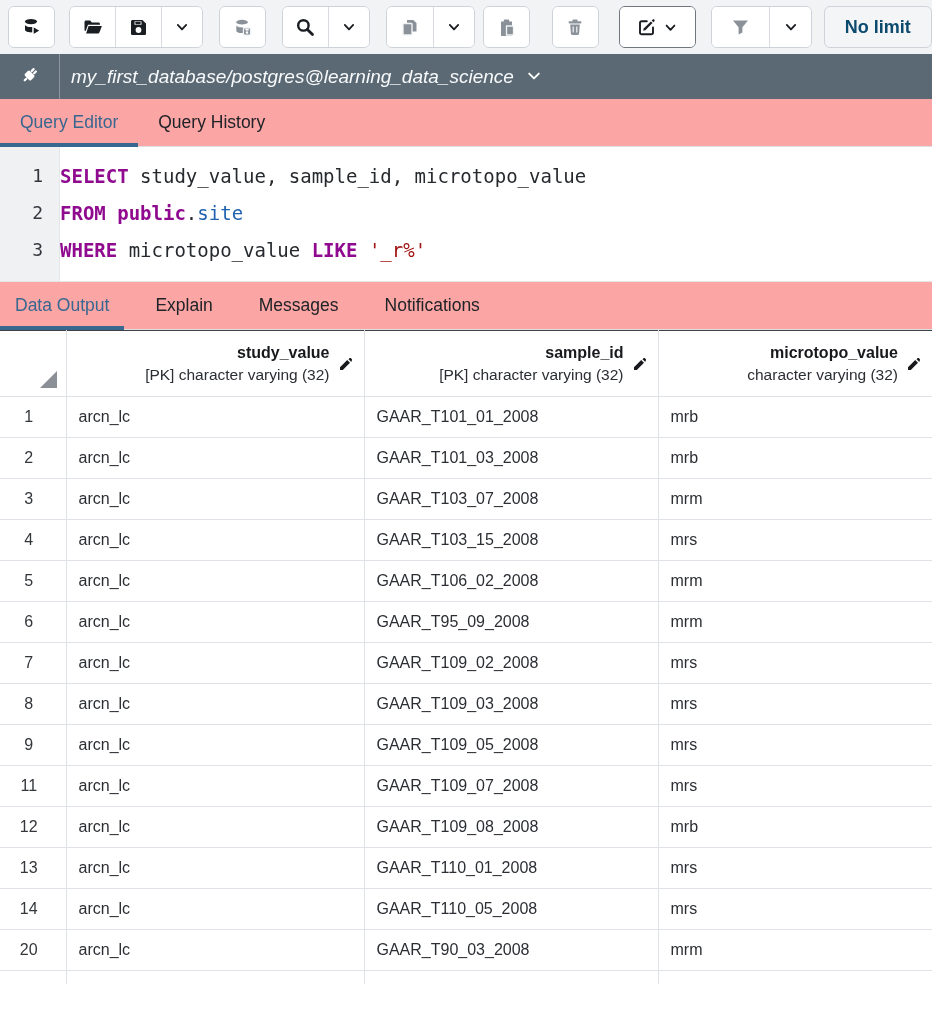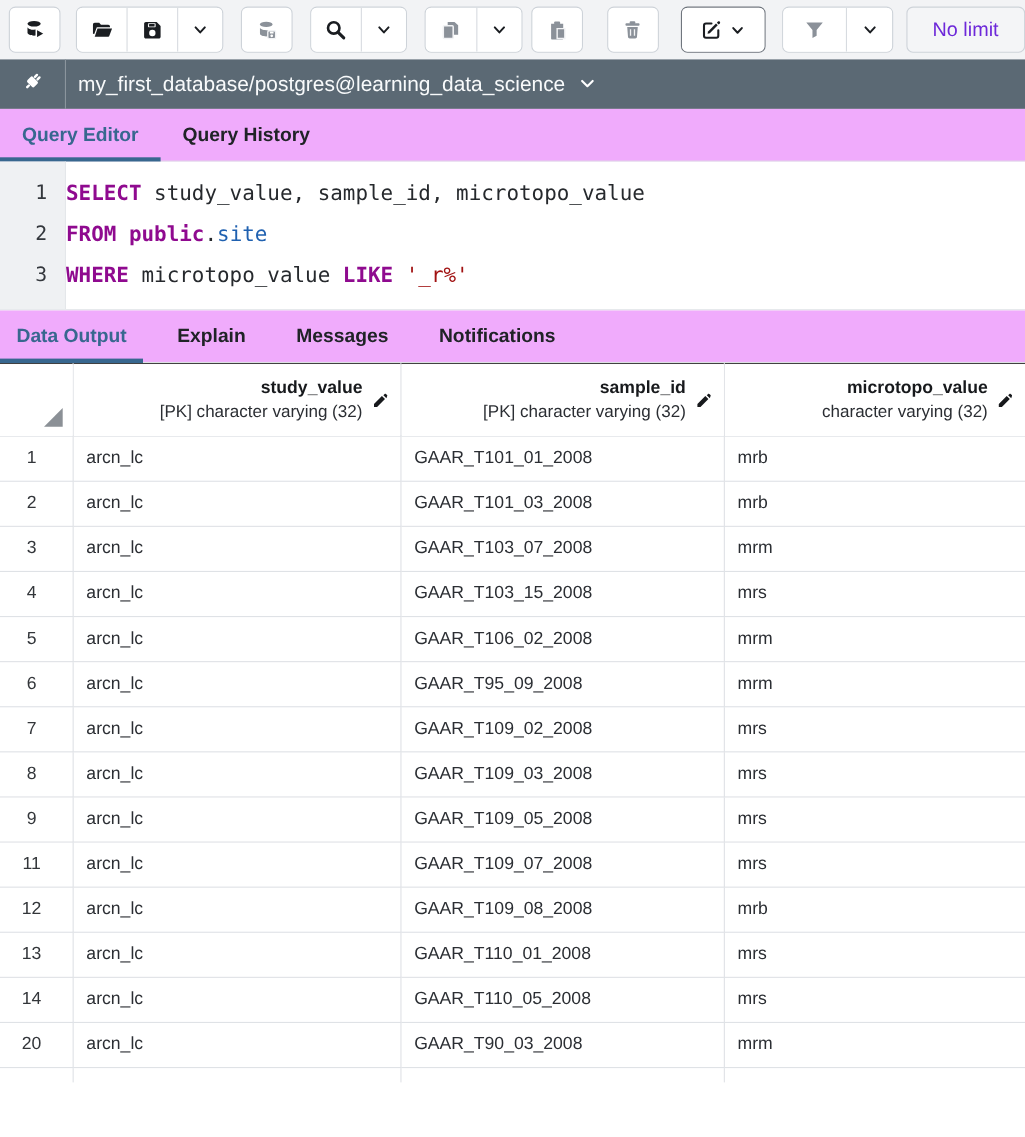--- a/index.html
+++ b/index.html
@@ -9,33 +9,33 @@
 
   
   .toolbar { height:54px; background:#f2f3f5; display:flex; align-items:center; padding-left:8px; }
   .btn-group { display:flex; align-items:stretch; height:42px; background:#fff; border:1px solid #ced3d9; border-radius:6px; overflow:hidden; }
   .tb-btn { display:flex; align-items:center; justify-content:center; background:#fff; border:none; padding:0; cursor:pointer; color:#1a1d21; }
   .tb-btn + .tb-btn { border-left:1px solid #d7dbe0; }
   .tb-btn.disabled { color:#8b9199; }
   .tb-btn svg { display:block; }
   .w48{width:46px;} .w44{width:42px;}
   .grp-edit { border-color:#70767e; }
-  .limit-box { height:42px; width:110px; border:1px solid #ced3d9; border-radius:6px; display:flex; align-items:center; justify-content:center; color:#6d28d9; font-size:18px; background:#f4f5f7; }
+  .limit-box { height:42px; width:110px; border:1px solid #ced3d9; border-radius:6px; display:flex; align-items:center; justify-content:center; color:#0c4a6e; font-size:18px; background:#f4f5f7;font-weight:bold; }
   .sp14{width:14px;} .sp16{width:16px;} .sp8{width:8px;} .sp22{width:22px;} .sp20{width:20px;} .sp12{width:12px;}
 
   
   .connbar { height:45px; background:#5b6974; display:flex; align-items:center; color:#f8fafb; }
   .conn-icon-box { width:59px; display:flex; align-items:center; justify-content:center; align-self:stretch; }
   .conn-divider { width:1px; align-self:stretch; background:#8b959d; }
-  .conn-title-wrap { display:flex; align-items:flex-end; padding-left:11px; cursor:pointer; }
+  .conn-title-wrap { display:flex; align-items:center; padding-left:11px; cursor:pointer;font-style:italic; }
   .conn-title { font-size:19px; color:#f8fafb; }
   .conn-title-wrap svg { margin-left:12px; margin-top:3px; }
 
   
-  .tabbar { height:48px; background:#f0abfc; border-bottom:1px solid #dcdfe3; display:flex; align-items:stretch;font-weight:bold; }
+  .tabbar { height:48px; background:#fca5a5; border-bottom:1px solid #dcdfe3; display:flex; align-items:stretch; }
   .tab { display:flex; align-items:center; padding:0 20px; font-size:17.5px; color:#202327; cursor:pointer; position:relative; }
   .tab.active { color:#38678f; }
   .tab.active::after { content:""; position:absolute; left:0; right:0; bottom:-1px; height:4px; background:#38678f; }
   .output-tabs .tab { padding:0 15px; margin-right:16px; }
 
   
   .editor { height:135px; position:relative; background:#fff; border-bottom:1px solid #e4e7ea; font-family:"DejaVu Sans Mono", monospace; }
   .gutter-bg { position:absolute; left:0; top:0; bottom:0; width:60px; background:#eff1f3; border-right:1px solid #e4e7ea; }
   .code-lines { position:relative; padding-top:10px; }
   .code-line { display:flex; height:37px; align-items:center; }

